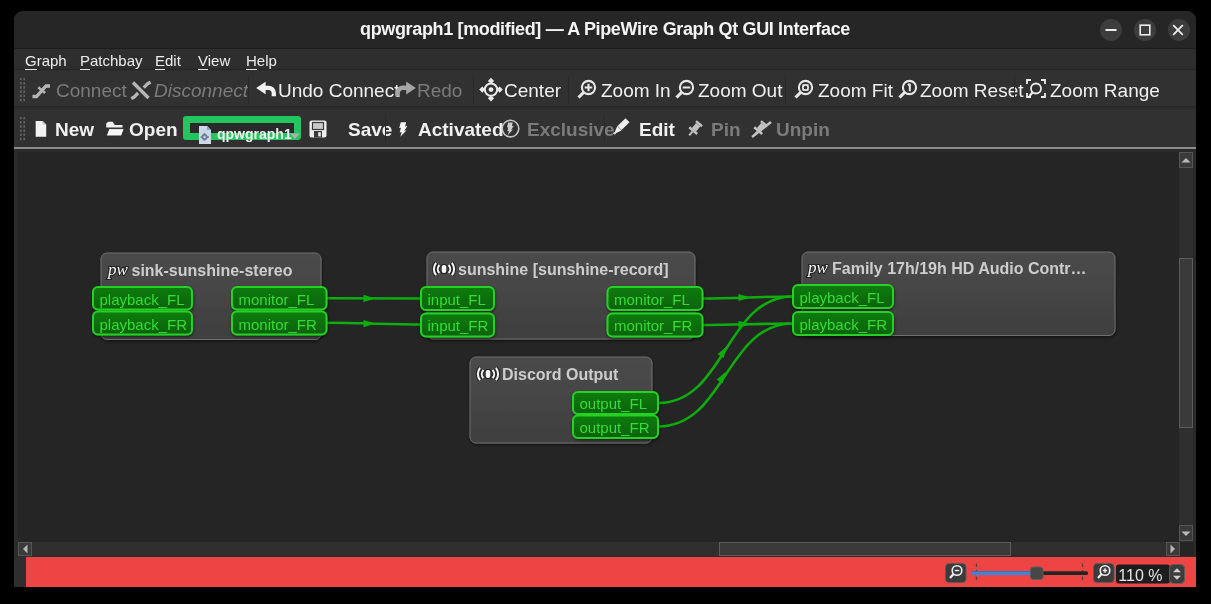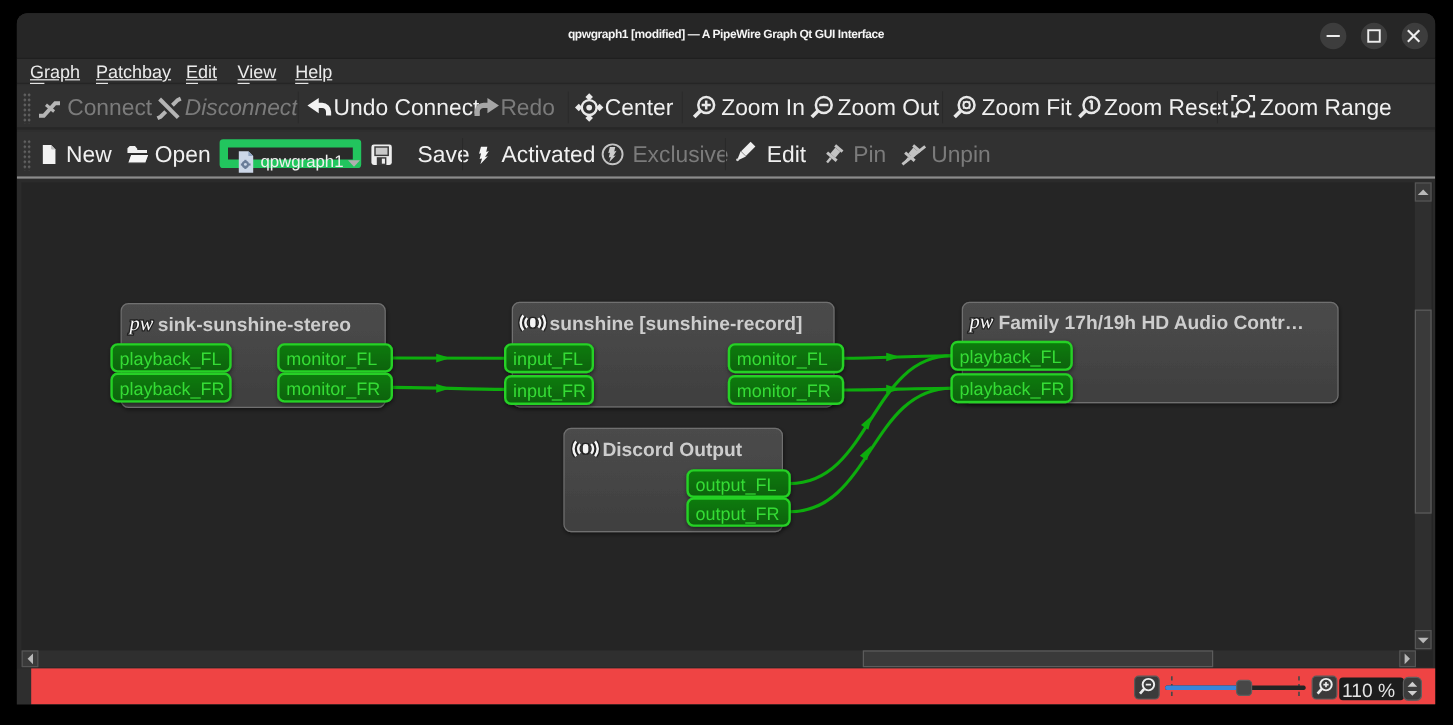--- a/index.html
+++ b/index.html
@@ -4,30 +4,30 @@
 <style>
   * { margin:0; padding:0; box-sizing:border-box; }
   html,body { width:1211px; height:604px; background:#000; overflow:hidden;
     font-family:"Liberation Sans", sans-serif; }
   .abs { position:absolute; }
   #win { position:absolute; left:14px; top:11px; width:1182px; height:576px;
     background:#2e2e2e; border-radius:9px 9px 0 0; overflow:hidden; }
   
   #titlebar { position:absolute; left:0; top:0; width:1182px; height:37px; background:#262626; }
   #title { position:absolute; left:0; top:0; width:1182px; height:37px; line-height:37px;
-    text-align:center; color:#f4f4f4; font-weight:bold; font-size:10px; letter-spacing:-0.35px; }
+    text-align:center; color:#f4f4f4; font-weight:bold; font-size:18px; letter-spacing:-0.35px; }
   .winbtn { position:absolute; top:8px; width:22px; height:22px; border-radius:11px; background:#3d3d3d; }
   
   #menubar { position:absolute; left:0; top:37px; width:1182px; height:22px; background:#2e2e2e;
     border-top:1px solid #1c1c1c; border-bottom:1px solid #252525; color:#ececec; font-size:15px; }
-  .mitem { position:absolute; top:4px; line-height:15px;text-decoration:underline; }
+  .mitem { position:absolute; top:4px; line-height:15px; }
   .mitem u { text-decoration:none; border-bottom:1.5px solid #e4e4e4; }
   
   #tb1 { position:absolute; left:0; top:60px; width:1182px; height:37px; background:#313131; border-bottom:2px solid #272727;}
-  #tb2 { position:absolute; left:0; top:99px; width:1182px; height:37px; background:#313131; }
+  #tb2 { position:absolute; left:0; top:99px; width:1182px; height:37px; background:#313131;font-weight:bold; }
   .tbtext { position:absolute; font-size:19px; color:#f0f0f0; top:9px; }
   .dis { color:#7b7b7b; }
   .sep { position:absolute; top:5px; width:1px; height:27px; background:#3e3e3e; border-right:1px solid #292929;}
   .grip { position:absolute; left:5px; top:6px; width:7px; height:26px;
     background-image:radial-gradient(#606060 36%, transparent 40%);
     background-size:3.5px 4.2px; }
   
   #frameline { position:absolute; left:0; top:136px; width:1182px; height:2px; background:#8c8c8c; }
   #cframe { position:absolute; left:0; top:138px; width:1182px; height:408px; background:#2b2b2b; }
   #canvas { position:absolute; left:4px; top:3px; width:1176px; height:404px; background:#252525; }

